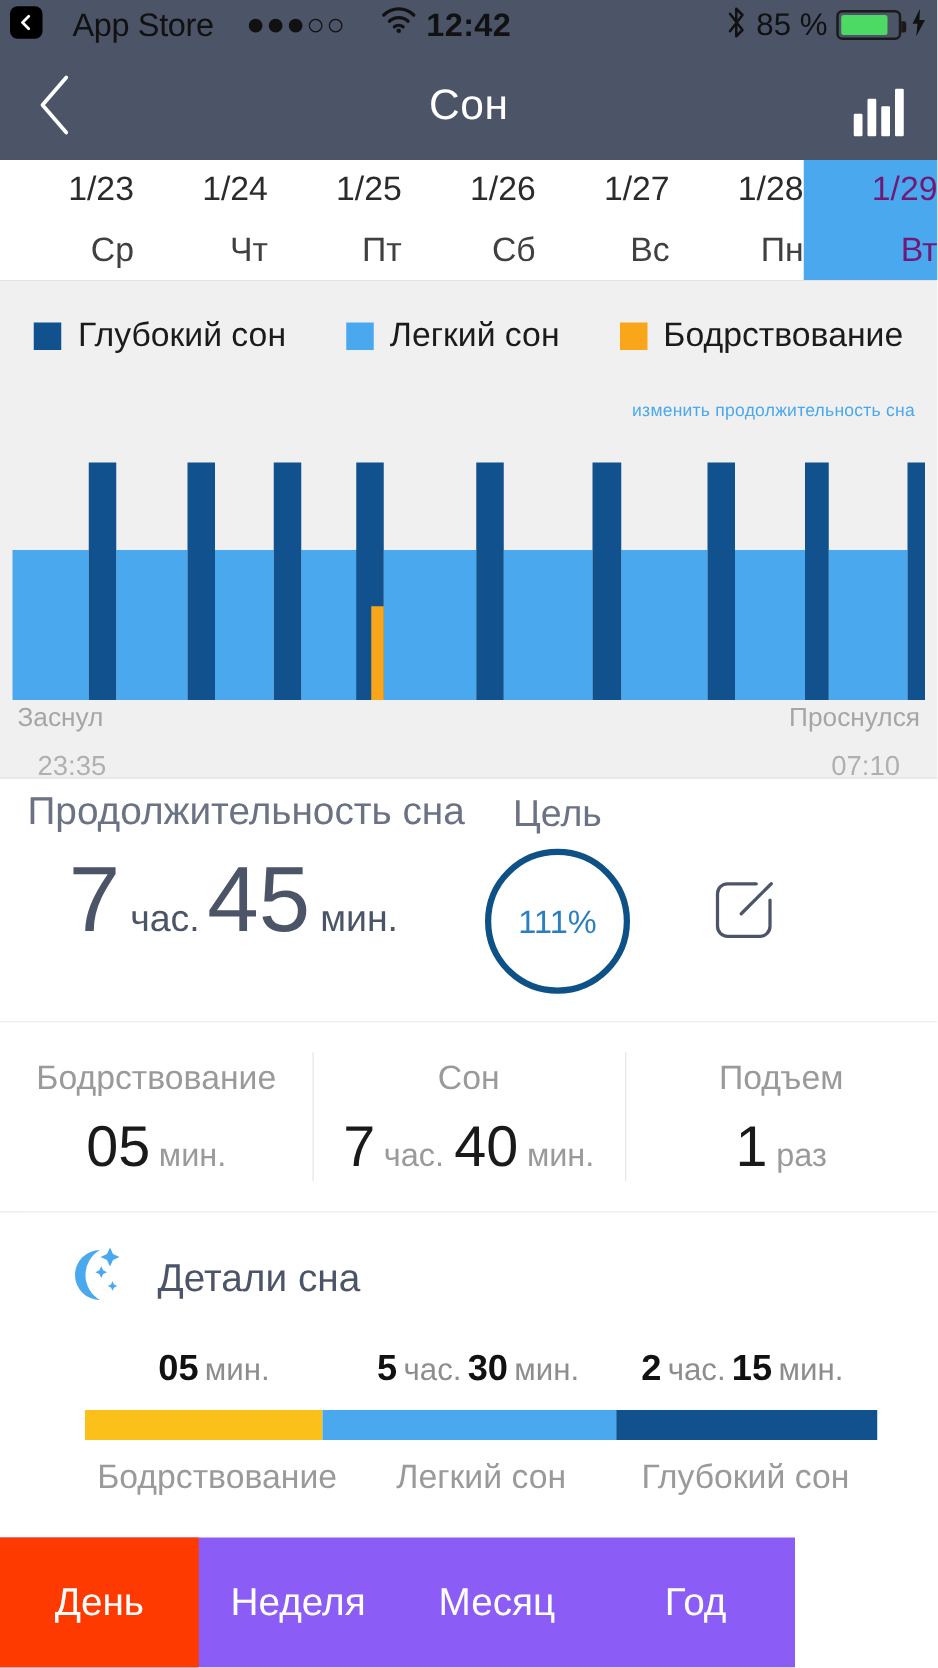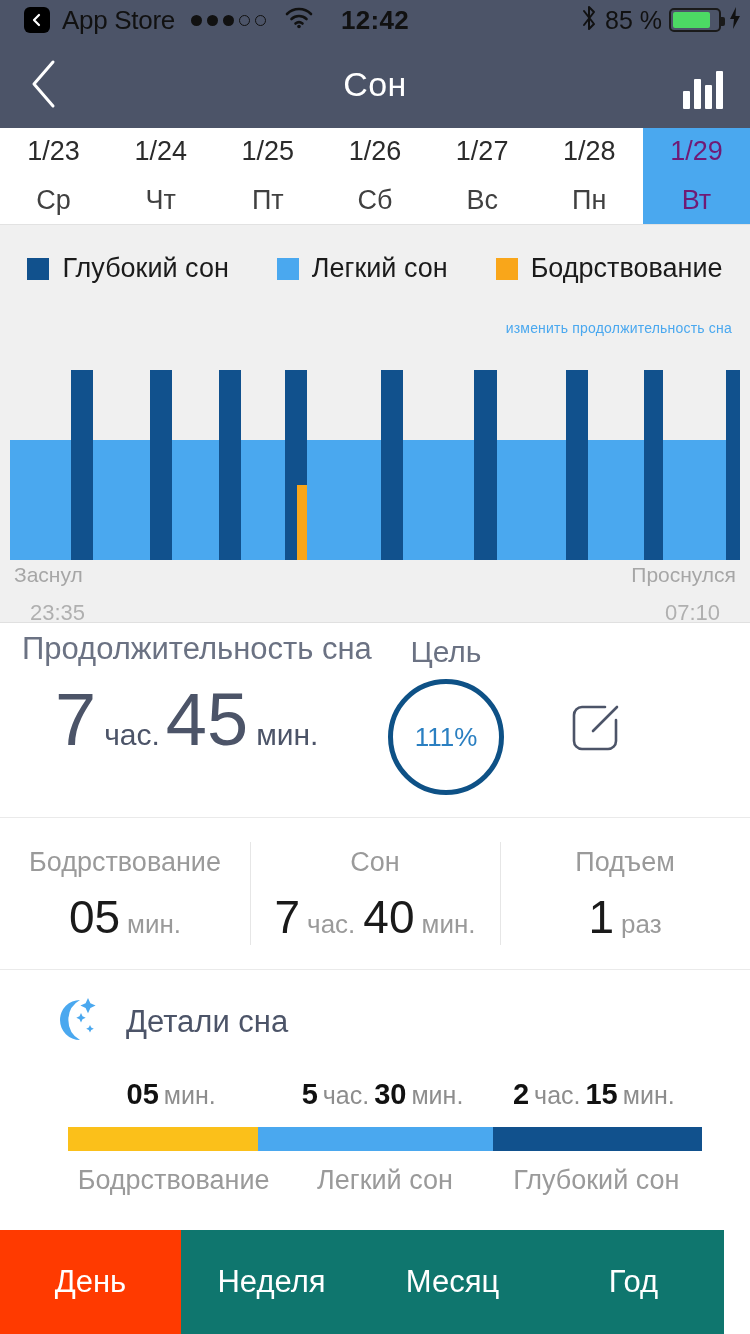--- a/index.html
+++ b/index.html
@@ -8,21 +8,21 @@
     font-family:"Liberation Sans", sans-serif;
     background:#ffffff; overflow:hidden;
   }
   #app{ position:relative; width:750px; height:1334px; }
 
   
   .statusbar{
     height:40px; background:#4c5468; color:#000;
     display:flex; align-items:center; position:relative;
   }
-  .sb-left{ display:flex; align-items:center; gap:12px; padding-left:24px; }
+  .sb-left{ display:flex; gap:24px; padding-left:8px; }
   .sb-back-badge{
     width:26px; height:26px; background:#000; border-radius:6px;
     display:flex; align-items:center; justify-content:center;
   }
   .sb-back-badge svg{ display:block; }
   .sb-carrier{ font-size:26px; color:#111; letter-spacing:-.3px; }
   .dots{ display:flex; align-items:center; gap:5px; margin-left:4px;}
   .dot{ width:11px; height:11px; border-radius:50%; }
   .dot.on{ background:#111; }
   .dot.off{ background:transparent; border:1.6px solid #111; }
@@ -60,21 +60,21 @@
     display:flex; align-items:flex-end; justify-content:center; gap:4px; cursor:pointer; }
   .nav-chart i{ display:block; width:7px; background:#fff; border-radius:1px; }
 
   
   .datestrip{
     height:97px; background:#fff; display:flex;
     border-bottom:1px solid #e2e2e2;
   }
   .date-cell{
     flex:1; display:flex; flex-direction:column;
-    align-items:center; justify-content:center; gap:18px; cursor:pointer;
+    align-items:flex-end; justify-content:center; gap:18px; cursor:pointer;
   }
   .date-cell .d1{ font-size:27px; color:#2b2b2b; }
   .date-cell .d2{ font-size:27px; color:#404040; }
   .date-cell.active{ background:#3eа; background:#4aa8ef; }
   .date-cell.active .d1,.date-cell.active .d2{ color:#701a75; }
 
   
   .chartpanel{
     position:relative; height:398px; background:#f0f0f0;
     border-bottom:1px solid #e0e0e0;
@@ -153,22 +153,22 @@
   .det-u{ font-size:25px; color:#8d8d8d; margin:0 5px; }
   .bar3{
     margin:16px 48px 0 48px; height:24px; display:flex; overflow:hidden;
   }
   .bar3 div{ height:100%; }
   .det-legend{ display:flex; margin-top:14px; padding:0 48px; }
   .det-legend span{ flex:1; text-align:center; font-size:27px; color:#9a9a9a; }
 
   
   .tabbar{
-    position:absolute; left:0; bottom:0; width:724px; height:104px;
-    background:#0f766e; display:flex;
+    position:absolute; left:0; bottom:0; width:636px; height:104px;
+    background:#8b5cf6; display:flex;
   }
   .tab{
     flex:1; display:flex; align-items:center; justify-content:center;
     color:#fff; font-size:31px; cursor:pointer;
   }
   .tab.active{ background:#ff3a00; }
 </style>
 </head>
 <body>
 

